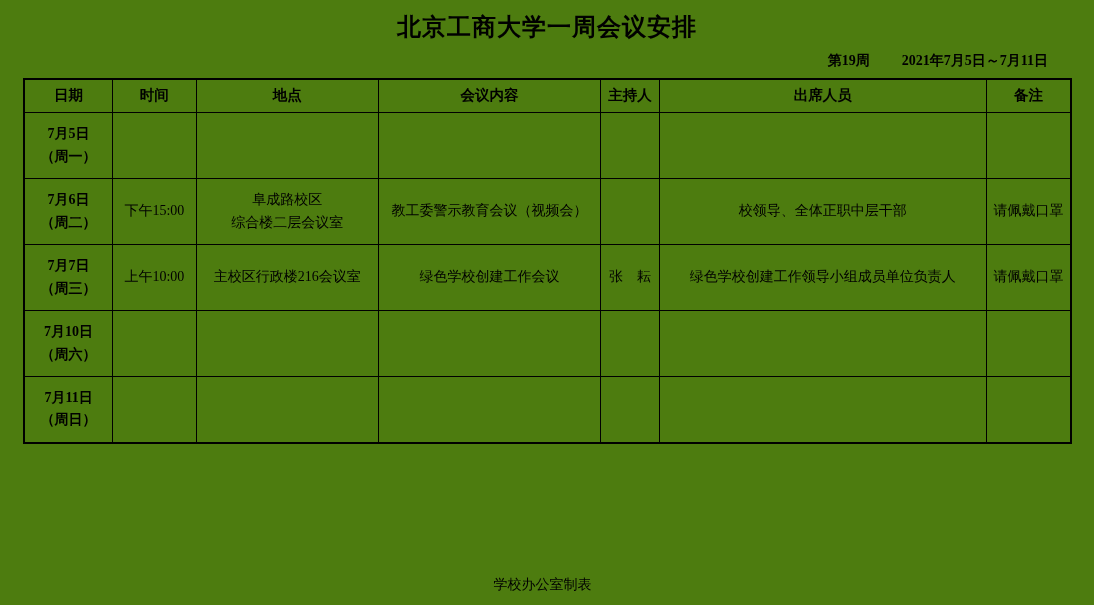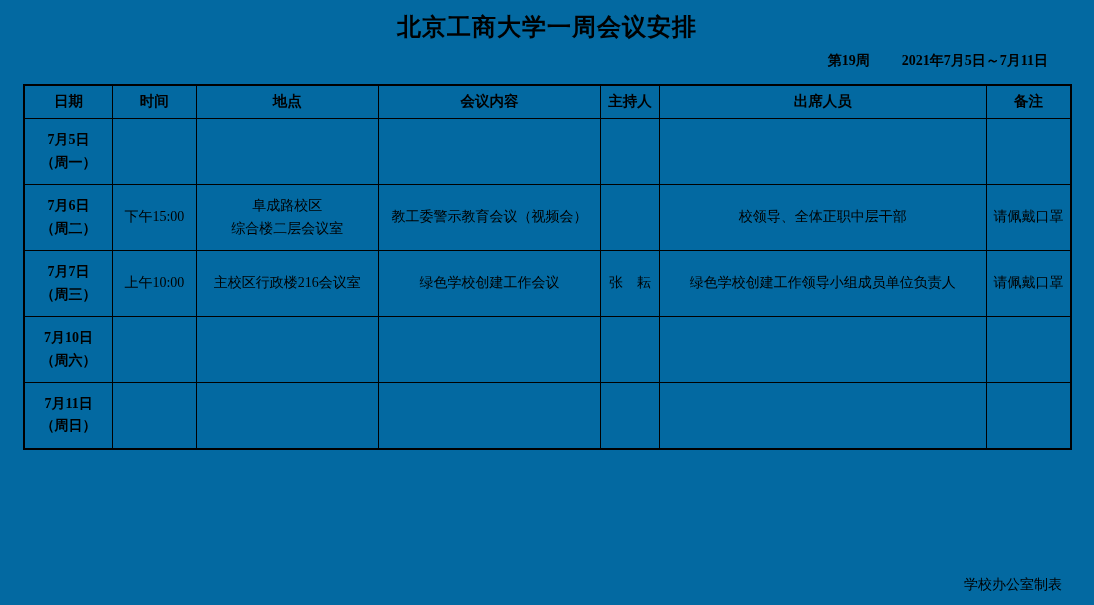--- a/index.html
+++ b/index.html
@@ -4,21 +4,21 @@
 <style>
   html, body {
     margin: 0;
     padding: 0;
     background: #ffffff;
   }
   .page {
     position: relative;
     width: 1094px;
     height: 605px;
-    background: #0369a1;
+    background: #4d7c0f;
     font-family: "Liberation Serif", "DejaVu Serif", serif;
     color: #000000;
   }
   .doc-title {
     position: absolute;
     top: 11px;
     left: 0;
     width: 1094px;
     text-align: center;
     font-size: 24px;
@@ -38,21 +38,21 @@
   }
   .subtitle .week {
     margin-right: 32px;
     margin-top: 48px;
   }
   .subtitle .range {
     margin-right: 24px;
   }
   table.schedule {
     position: absolute;
-    top: 84px;
+    top: 78px;
     left: 23px;
     width: 1049px;
     border-collapse: collapse;
     table-layout: fixed;
     border: 2px solid #000000;
   }
   table.schedule th, table.schedule td {
     border: 1.5px solid #000000;
     text-align: center;
     vertical-align: middle;
@@ -78,21 +78,21 @@
   .col-loc    { width: 181px; }
   .col-cont   { width: 221px; }
   .col-host   { width: 58px; }
   .col-att    { width: 325px; }
   .col-note   { width: 84px; }
   .footer-note {
     position: absolute;
     top: 576px;
     left: 23px;
     width: 1049px;
-    text-align: right;
+    text-align: center;
     padding-right: 10px;
     box-sizing: border-box;
     font-size: 14px;
   }
 </style>
 </head>
 <body>
 
 <div class="page">
 

